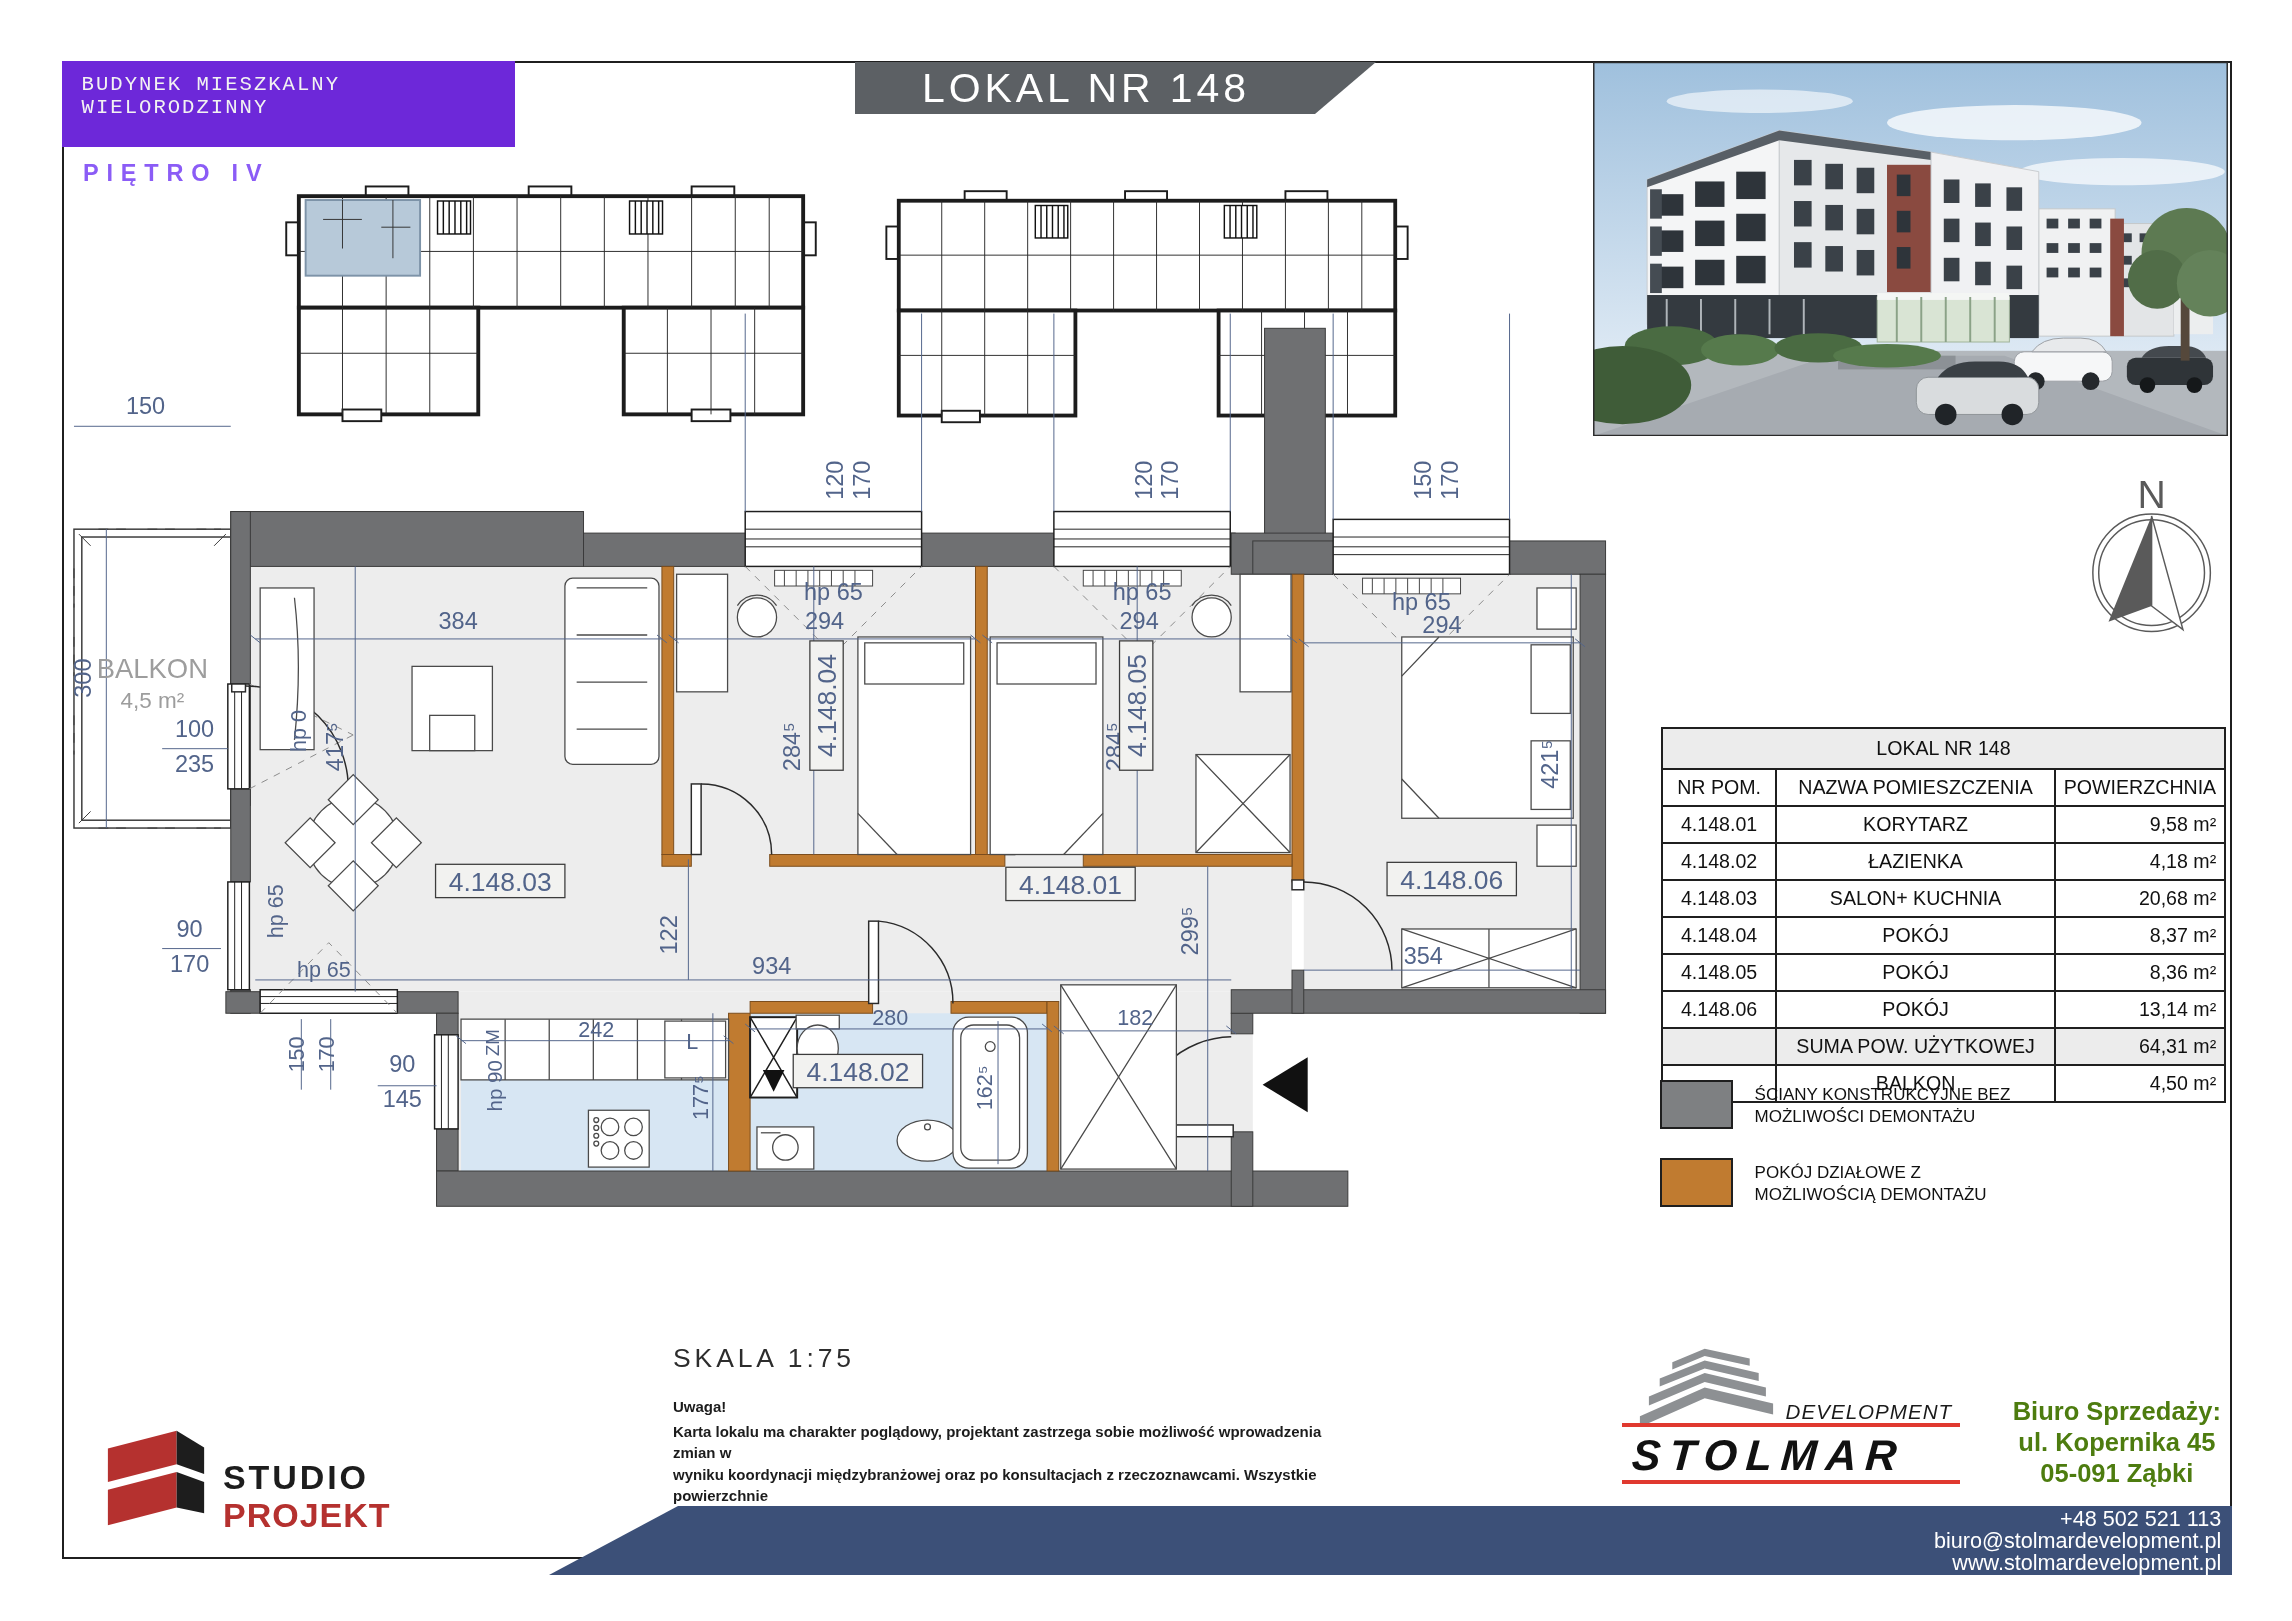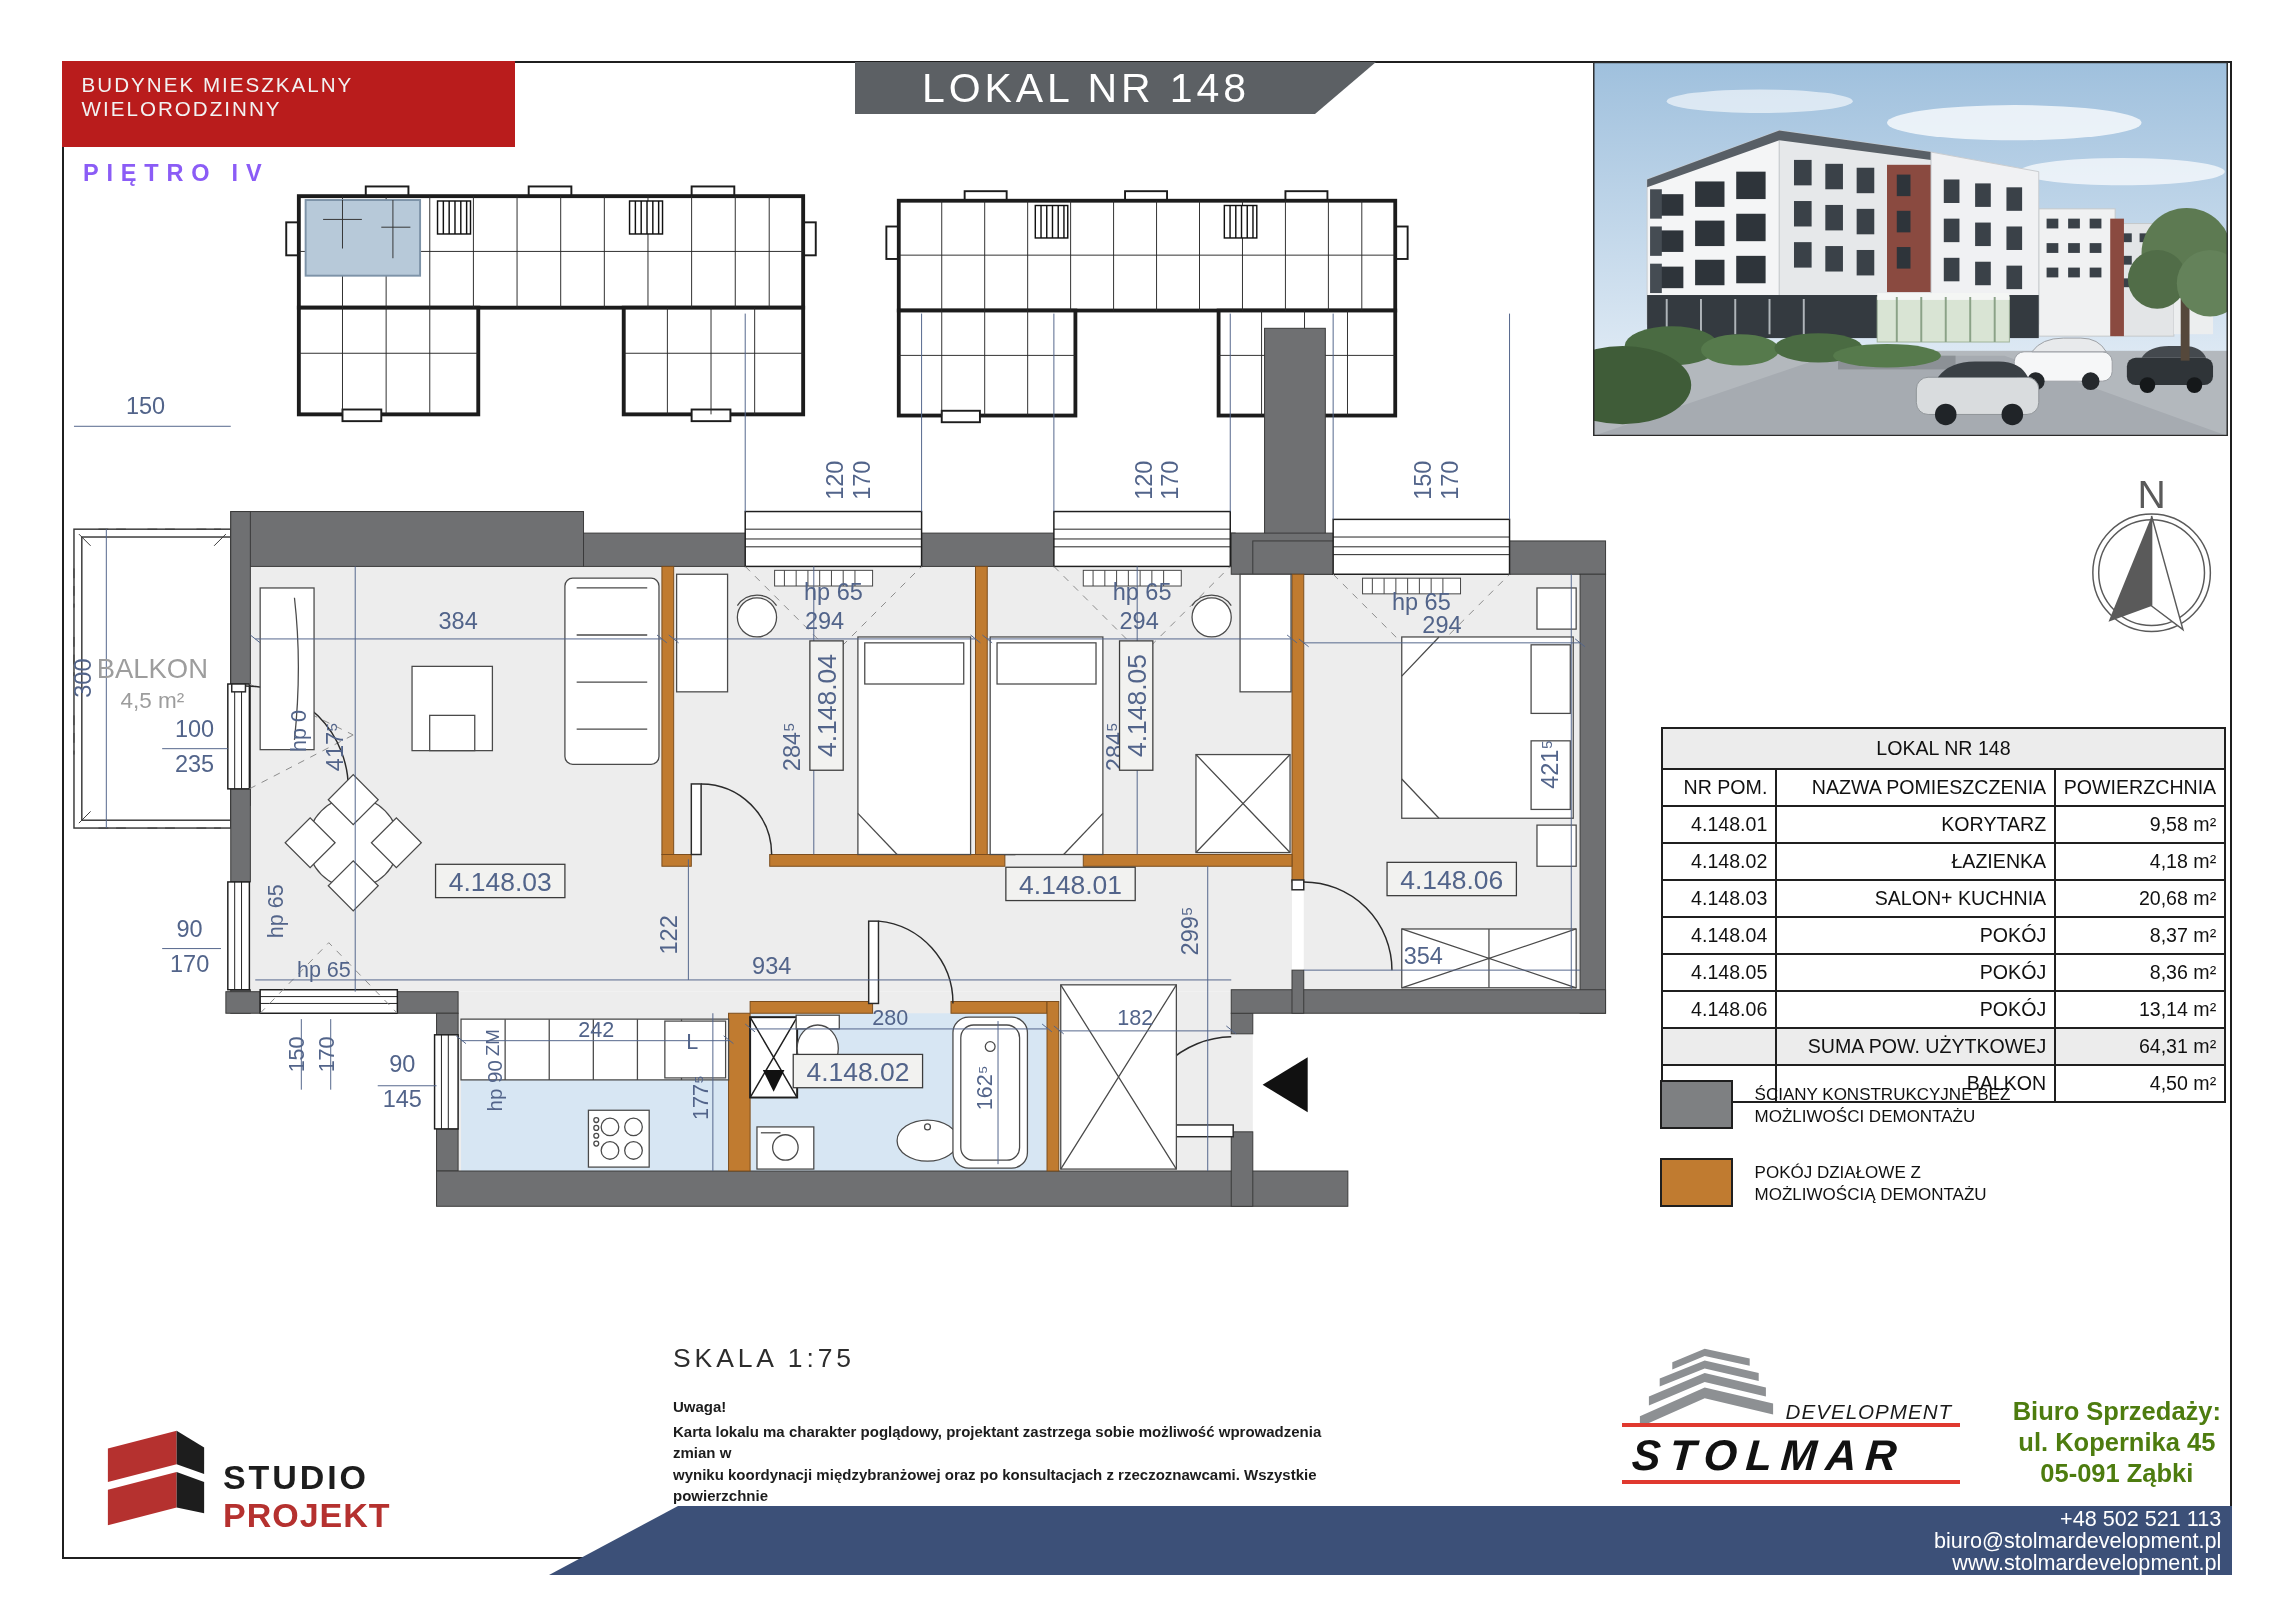--- a/index.html
+++ b/index.html
@@ -1,40 +1,40 @@
 <!DOCTYPE html>
 <html><head>
 <meta charset="utf-8">
 <style>
   html,body{margin:0;padding:0;background:#fff;}
   .page{position:relative;width:2293px;height:1621px;background:#fff;overflow:hidden;
         font-family:"Liberation Sans","DejaVu Sans",sans-serif;color:#1a1a1a;}
   .frame{position:absolute;left:62px;top:61px;width:2170px;height:1498px;border:2px solid #1f1f1f;box-sizing:border-box;}
 
   
-  .hdr-box{position:absolute;left:62px;top:61px;width:453px;height:86px;background:#b91c1c;box-sizing:border-box;padding:11.8px 0 0 19.6px;}
+  .hdr-box{position:absolute;left:62px;top:61px;width:453px;height:86px;background:#6d28d9;box-sizing:border-box;padding:11.8px 0 0 19.6px;font-family:Liberation Mono, monospace;}
   .hdr-line1{color:#f2f2f2;font-size:20.6px;letter-spacing:2px;}
   .hdr-line2{color:#b9cfe6;font-size:30px;letter-spacing:1px;margin-top:2.9px;}
   .floor-label{position:absolute;left:83px;top:160px;font-size:23.5px;letter-spacing:7.8px;color:#8b5cf6;font-weight:bold;}
 
   .banner{position:absolute;left:855px;top:62px;width:521px;height:52px;background:#5c6064;
           clip-path:polygon(0 0,100% 0,calc(100% - 61px) 100%,0 100%);
           display:flex;align-items:center;padding-left:67px;box-sizing:border-box;}
   .banner span{color:#fff;font-size:41px;letter-spacing:3.9px;}
 
   .photo{position:absolute;left:1593px;top:62px;width:635px;height:374px;}
   .miniplan{position:absolute;}
   .compass{position:absolute;left:2083px;top:463px;width:147px;height:191px;}
 
   
   .plan{position:absolute;left:59px;top:294px;width:1588px;height:1024px;}
 
   
   .unit-table{position:absolute;left:1661px;top:727px;width:565px;border-collapse:collapse;font-size:19.6px;color:#111;}
-  .unit-table td,.unit-table th{border:2px solid #1f1f1f;padding:0 7.8px;height:35px;font-weight:normal;text-align:right;vertical-align:middle;}
+  .unit-table td,.unit-table th{border:2px solid #1f1f1f;padding:0 7.8px;height:35px;font-weight:normal;text-align:center;vertical-align:middle;}
   .unit-table .ttl{background:#ececec;text-align:center;height:39px;}
   .unit-table .num{text-align:right;}
   .unit-table .sum{background:#ececec;}
 
   
   .legend{position:absolute;left:1660px;top:1080px;width:549px;}
   .legend-item{display:flex;align-items:flex-start;margin-bottom:29px;}
   .legend-swatch{width:73px;height:49px;border:2px solid #1f1f1f;box-sizing:border-box;margin-right:21.6px;flex:0 0 auto;}
   .legend-text{font-size:17px;line-height:1.32;white-space:pre-line;padding-top:3.9px;color:#111;}
 

